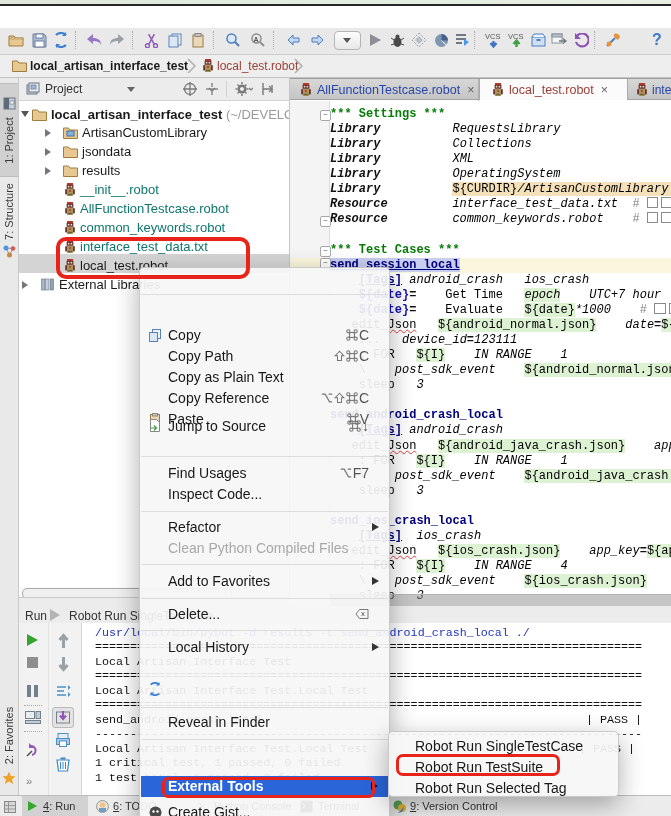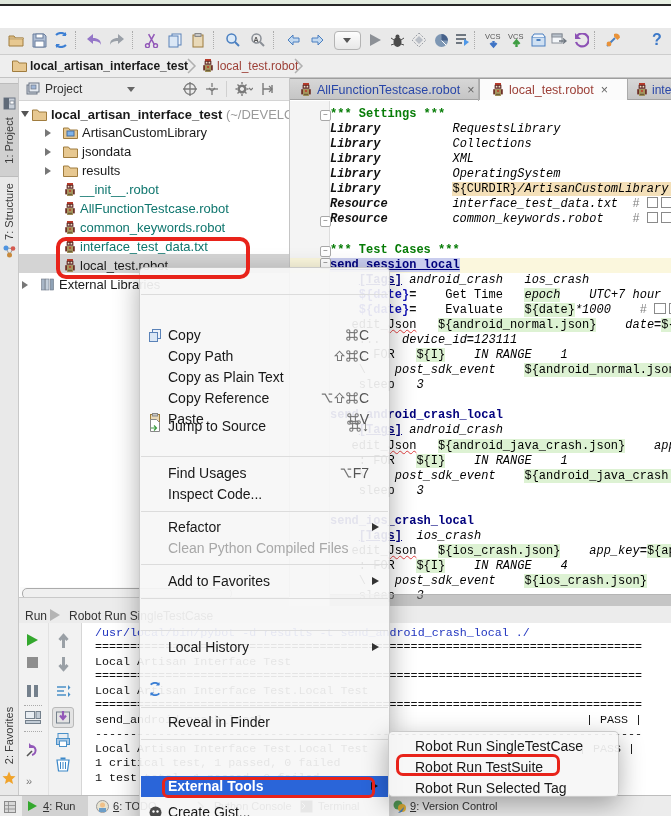--- a/index.html
+++ b/index.html
@@ -646,20 +646,29 @@
       </div>
     <div class="mi dis" style="top:269px;">
         <span class="lbl">Clean Python Compiled Files</span>
       </div>
     <div class="msep" style="top:296px;"></div>
     <div class="mi" style="top:302.5px;">
         <span class="lbl">Add to Favorites</span>
         <span class="sub"></span>
       </div>
     <div class="msep" style="top:329.5px;"></div>
+    <div class="mi" style="top:335.5px;">
+        <span class="lbl">Delete...</span>
+        <span class="sc">
+          <svg width="14" height="12" viewBox="0 0 14 12">
+            <path d="M1 6l3.5-4.5H13v9H4.5z" fill="none" stroke="#777"></path>
+            <path d="M6.5 4 9.5 8M9.5 4 6.5 8" stroke="#777"></path>
+          </svg>
+        </span>
+      </div>
     <div class="msep" style="top:362px;"></div>
     <div class="mi" style="top:368.5px;">
         <span class="lbl">Local History</span>
         <span class="sub"></span>
       </div>
     <div class="mi" style="top:410.5px;">
         <span class="ic">
           <svg width="14" height="14" viewBox="0 0 16 16">
             <path d="M13 3A7 7 0 0 0 3 3" fill="none" stroke="#3c7fd4" stroke-width="2"></path>
             <path d="M3 13a7 7 0 0 0 10 0" fill="none" stroke="#3c7fd4" stroke-width="2"></path>

